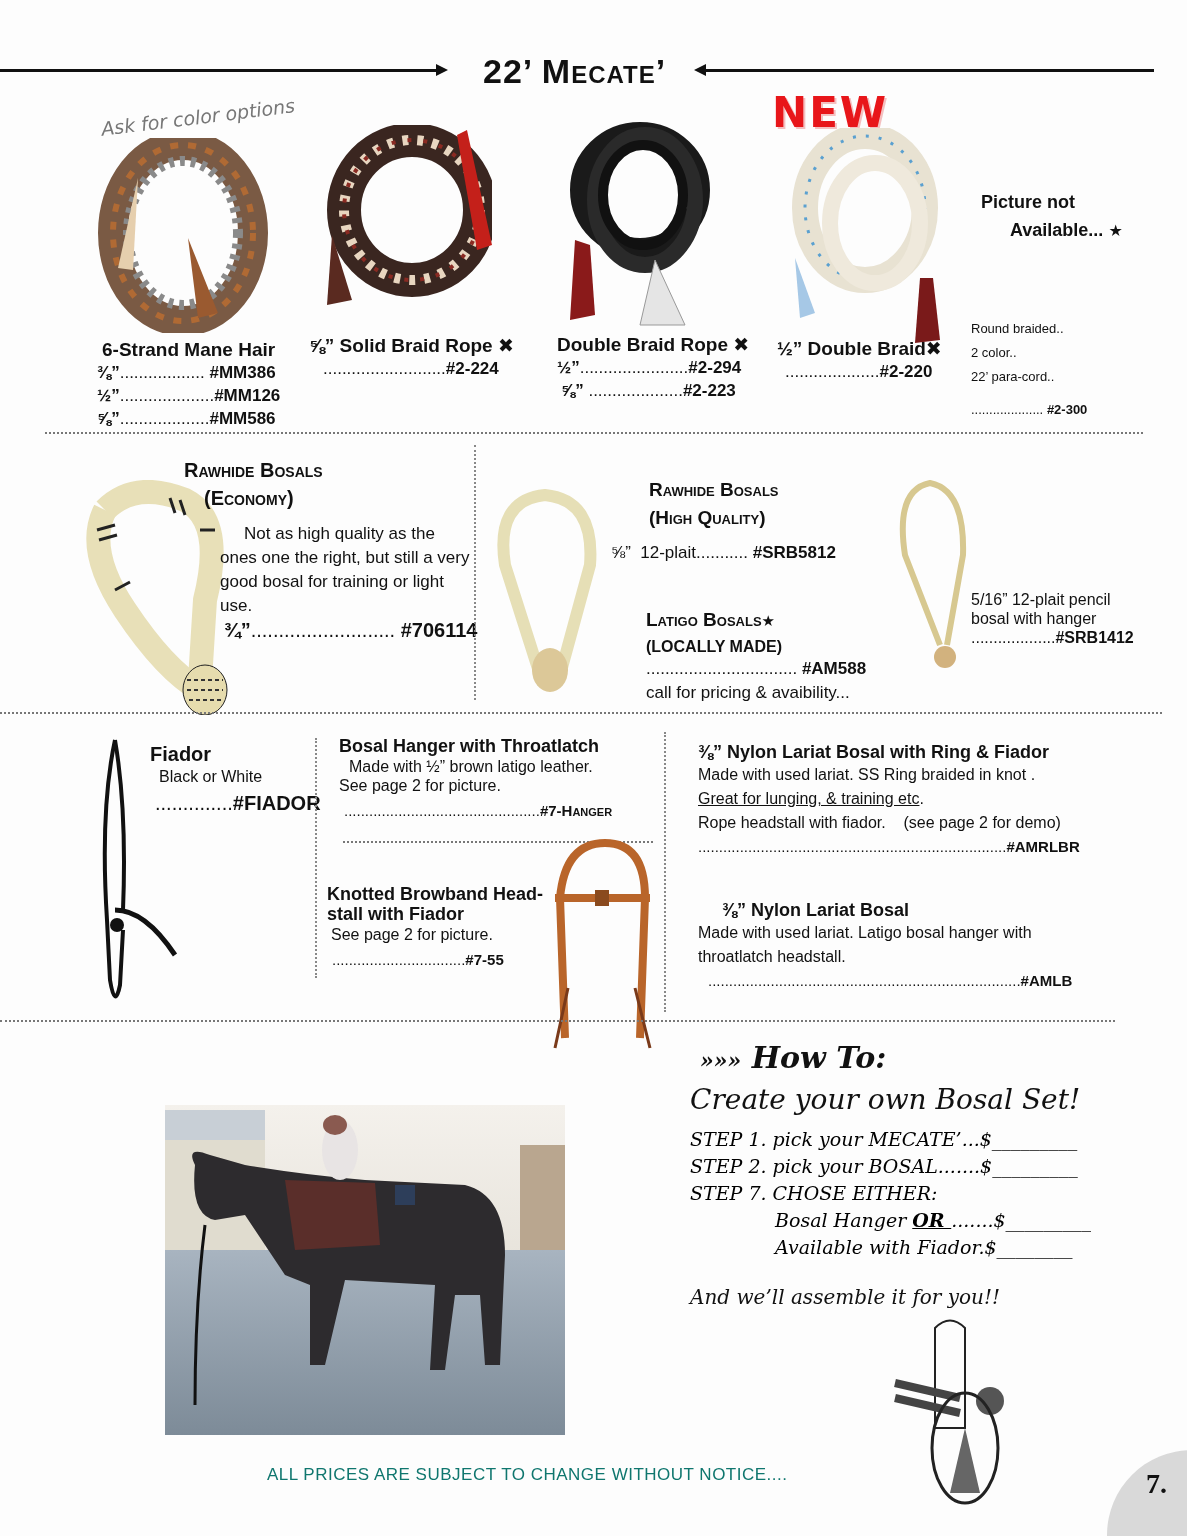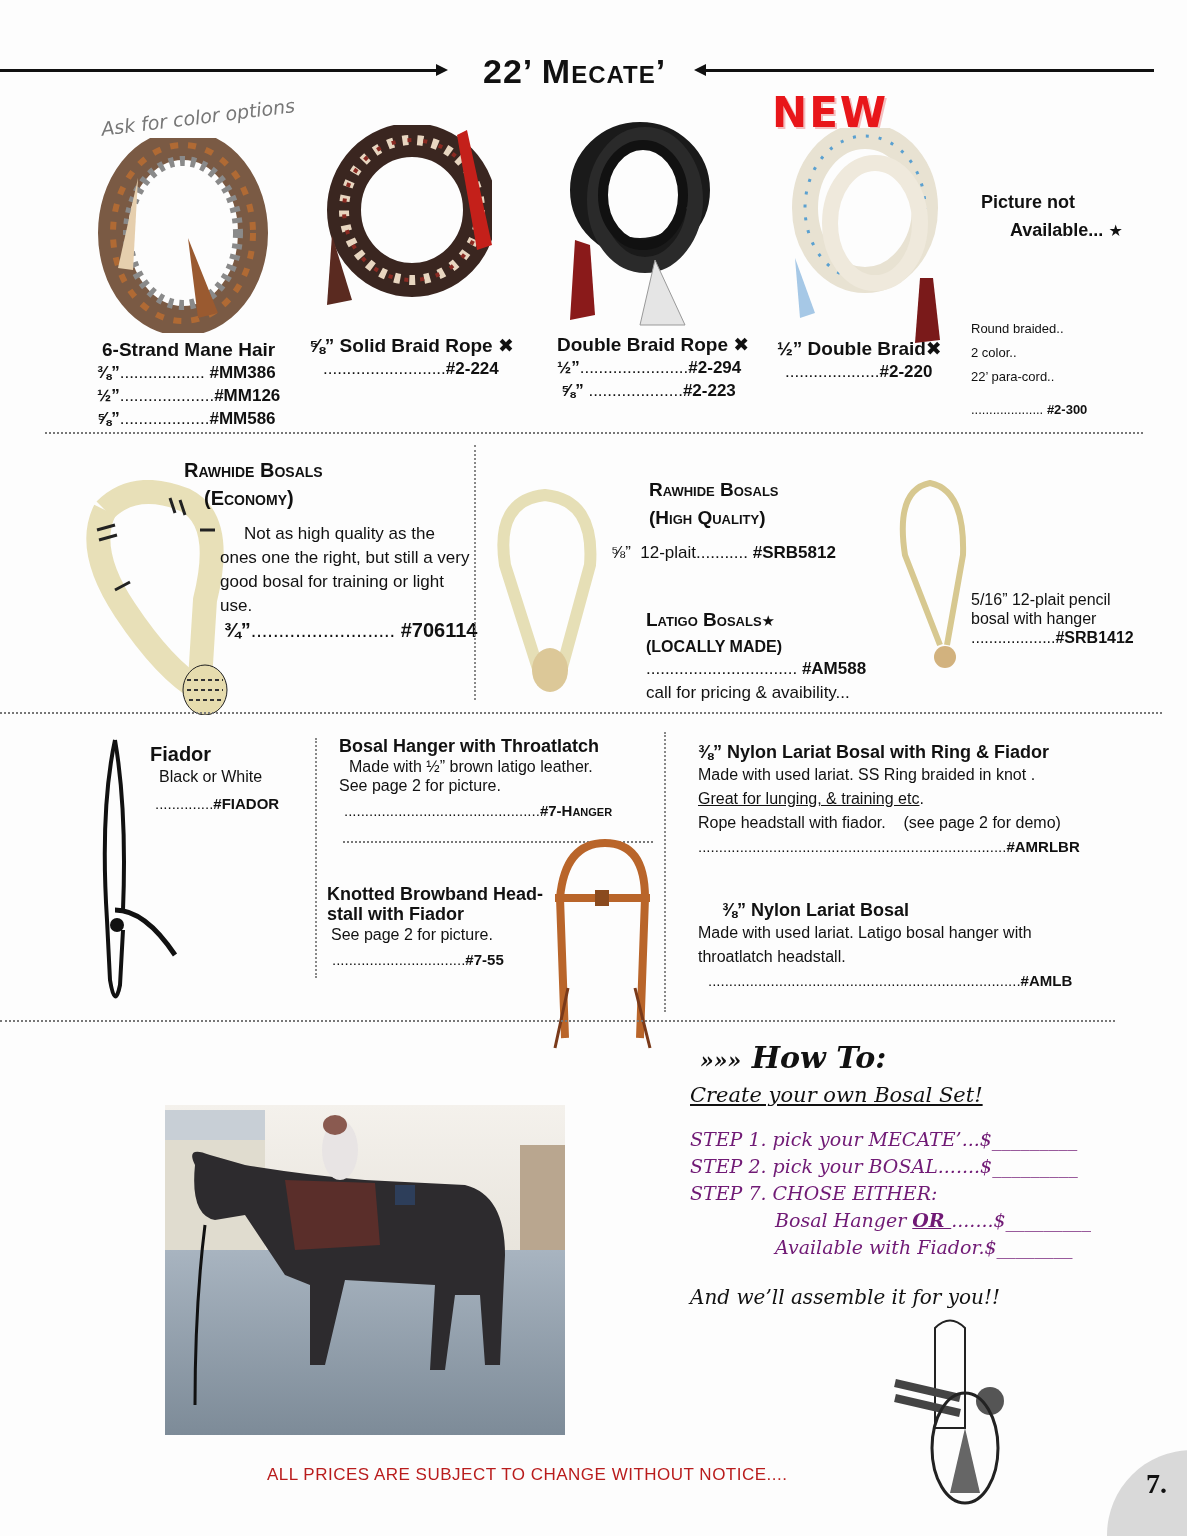--- a/index.html
+++ b/index.html
@@ -13,22 +13,22 @@
   .arrowhead-r { position: absolute; width: 0; height: 0; border-top: 6px solid transparent; border-bottom: 6px solid transparent; border-left: 12px solid #111; }
   .arrowhead-l { position: absolute; width: 0; height: 0; border-top: 6px solid transparent; border-bottom: 6px solid transparent; border-right: 12px solid #111; }
   .hdot { position: absolute; height: 0; border-top: 2px dotted #777; }
   .vdot { position: absolute; width: 0; border-left: 2px dotted #888; }
   .title { font-size: 34px; font-weight: bold; }
   .ptitle { font-size: 19px; font-weight: bold; }
   .ptext { font-size: 17px; line-height: 23px; }
   .code { font-weight: bold; }
   .img { position: absolute; }
   .x-mark { font-weight: bold; }
-  .steps { color: #701a75; font-size: 20px; line-height: 27px; }
-  .footer { color: #b91c1c; font-size: 17px; letter-spacing: 0.5px; }
+  .steps { color: #000000; font-size: 20px; line-height: 27px; }
+  .footer { color: #0f766e; font-size: 17px; letter-spacing: 0.5px; }
   .pagecircle { position: absolute; width: 170px; height: 170px; border-radius: 50%; background: #d9d9d9; }
 </style>
 </head>
 <body>
 
 <div>
   <div class="arrow-line" style="left:0; top:69px; width:438px;"></div>
   <div class="arrowhead-r" style="left:436px; top:64px;"></div>
 </div>
 <div class="abs title" style="left:483px; top:52px; font-variant: small-caps; letter-spacing:1px;">22’ Mecate’</div>
@@ -172,21 +172,21 @@
 <svg class="img" style="left:95px; top:730px;" width="90" height="290" viewBox="0 0 90 290">
   <path d="M20 10 Q5 80 12 190 L15 250 Q20 280 25 255 L28 200" fill="none" stroke="#111" stroke-width="4"></path>
   <path d="M20 10 Q32 80 28 180" fill="none" stroke="#111" stroke-width="4"></path>
   <path d="M20 180 Q50 180 80 225" fill="none" stroke="#111" stroke-width="5"></path>
   <circle cx="22" cy="195" r="7" fill="#111"></circle>
 </svg>
 
 <div class="abs" style="left:150px; top:743px;">
   <div class="ptitle" style="font-size:20px;">Fiador</div>
   <div class="ptext" style="margin-left:9px; font-size:16px; line-height:22px;">Black or White</div>
-  <div class="ptext" style="margin-left:5px; margin-top:4px; font-size:15px;"><span>..............</span><span class="code">#FIADOR</span></div>
+  <div class="ptext" style="margin-left:5px; margin-top:4px; font-size:20px;"><span>..............</span><span class="code">#FIADOR</span></div>
 </div>
 
 <div class="vdot" style="left:315px; top:738px; height:240px;"></div>
 
 <div class="abs" style="left:339px; top:736px;">
   <div class="ptitle" style="font-size:18px;">Bosal Hanger with Throatlatch</div>
   <div class="ptext" style="margin-left:10px; font-size:16px; line-height:19px;">Made with ½” brown latigo leather.</div>
   <div class="ptext" style="font-size:16px; line-height:19px;">See page 2 for picture.</div>
   <div class="ptext" style="margin-left:5px; margin-top:4px; font-size:15px;"><span>...............................................</span><span class="code sc">#7-Hanger</span></div>
 </div>
@@ -228,21 +228,21 @@
     <div style="margin-left:10px; font-size:15px;"><span>...........................................................................</span><span class="code">#AMLB</span></div>
   </div>
 </div>
 
 <div class="hdot" style="left:0; top:1020px; width:1115px;"></div>
 
 <div class="abs hand" style="left:700px; top:1040px; font-size:30px; font-weight:bold;">
   <span style="font-size:22px;">»»»</span>
   <span>How To:</span>
 </div>
-<div class="abs hand" style="left:690px; top:1083px; font-size:21px;text-decoration:underline;">Create your own Bosal Set!</div>
+<div class="abs hand" style="left:690px; top:1083px; font-size:28px;">Create your own Bosal Set!</div>
 
 <div class="abs hand steps" style="left:690px; top:1126px; font-size:19px;">
   <div>STEP 1. pick your MECATE’...$_________</div>
   <div>STEP 2. pick your BOSAL.......$_________</div>
   <div>STEP 7.  CHOSE EITHER:</div>
   <div style="margin-left:85px;"><span>Bosal Hanger </span><span style="text-decoration:underline; font-weight:bold;">OR </span><span>.......$_________</span></div>
   <div style="margin-left:85px;">Available with Fiador.$________</div>
 </div>
 
 <div class="abs hand" style="left:690px; top:1285px; font-size:20px;">And we’ll assemble it for you!!</div>

